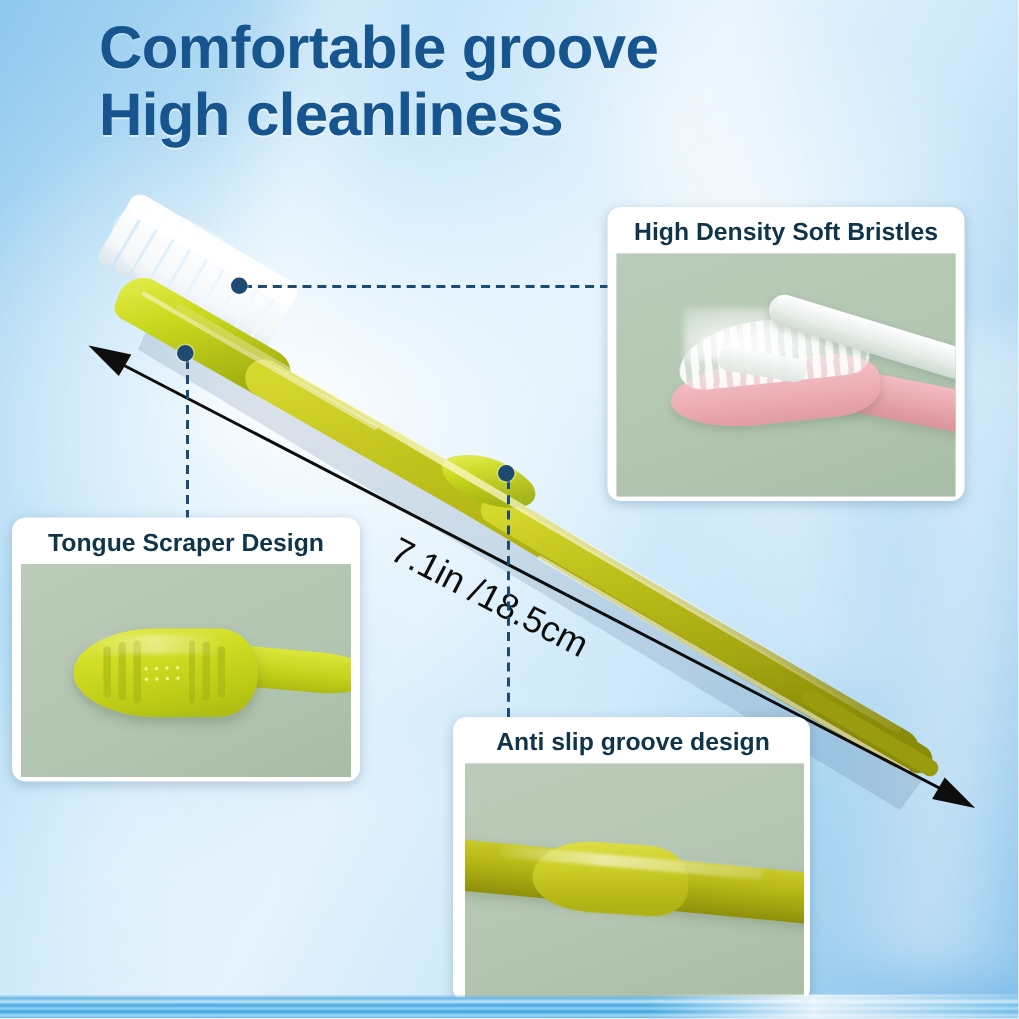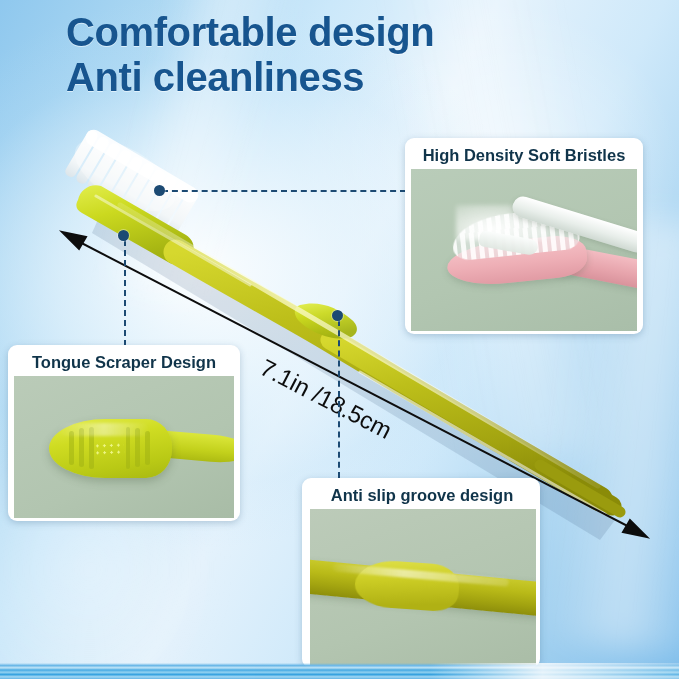--- a/index.html
+++ b/index.html
@@ -228,22 +228,22 @@
 <body>
 
 <div id="page">
 
   <div class="streak streak1"></div>
   <div class="streak streak2"></div>
   <div class="streak streak3"></div>
   <div class="streak streak4"></div>
 
   <div class="headline">
-    <span>Comfortable design</span>
-    <span class="l2">Anti cleanliness</span>
+    <span>Comfortable groove</span>
+    <span class="l2">High cleanliness</span>
   </div>
 
   <svg id="brush-svg" viewBox="0 0 679 679">
     <defs>
       <linearGradient id="headGrad" x1="0" y1="0" x2="0.35" y2="1">
         <stop offset="0%" stop-color="#e2ee4c"></stop>
         <stop offset="40%" stop-color="#cbd91f"></stop>
         <stop offset="100%" stop-color="#a3b211"></stop>
       </linearGradient>
       <linearGradient id="handleGrad" x1="0" y1="0" x2="0.3" y2="1">

